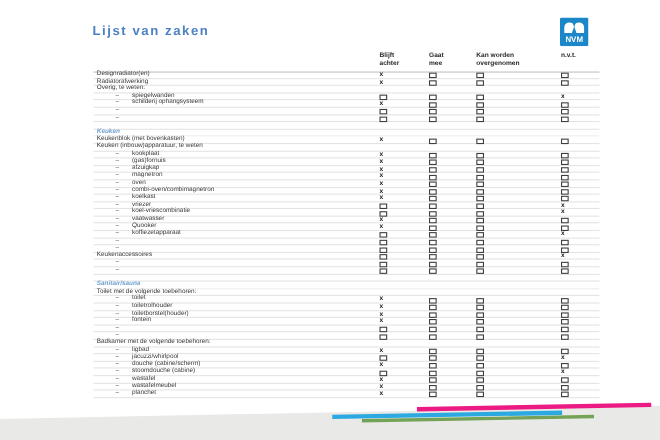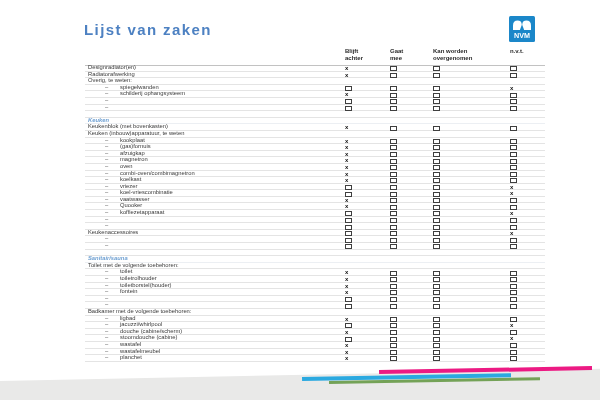--- a/index.html
+++ b/index.html
@@ -1,20 +1,20 @@
 <!DOCTYPE html>
 <html><head>
 <meta charset="utf-8">
 <style>
   html,body{margin:0;padding:0;}
   body{width:600px;height:400px;overflow:hidden;background:#fff;
        font-family:"Liberation Sans", sans-serif;}
   .page{position:relative;width:600px;height:400px;background:#ffffff;overflow:hidden;}
 
-  .doc-title{position:absolute;left:84px;top:21px;font-size:15px;font-weight:bold;
+  .doc-title{position:absolute;left:84px;top:21px;font-size:12px;font-weight:bold;
              color:#4d81c2;letter-spacing:1.4px;}
 
   
   .logo{position:absolute;left:509px;top:16px;width:26px;height:26px;}
 
   
   .col-header-row{position:absolute;left:85px;top:45px;width:460px;height:20px;
                   border-bottom:1px solid #c2c2c2;}
   .col-head{position:absolute;top:3px;font-size:6px;font-weight:bold;color:#2b2b2b;
             line-height:6.8px;white-space:nowrap;}

